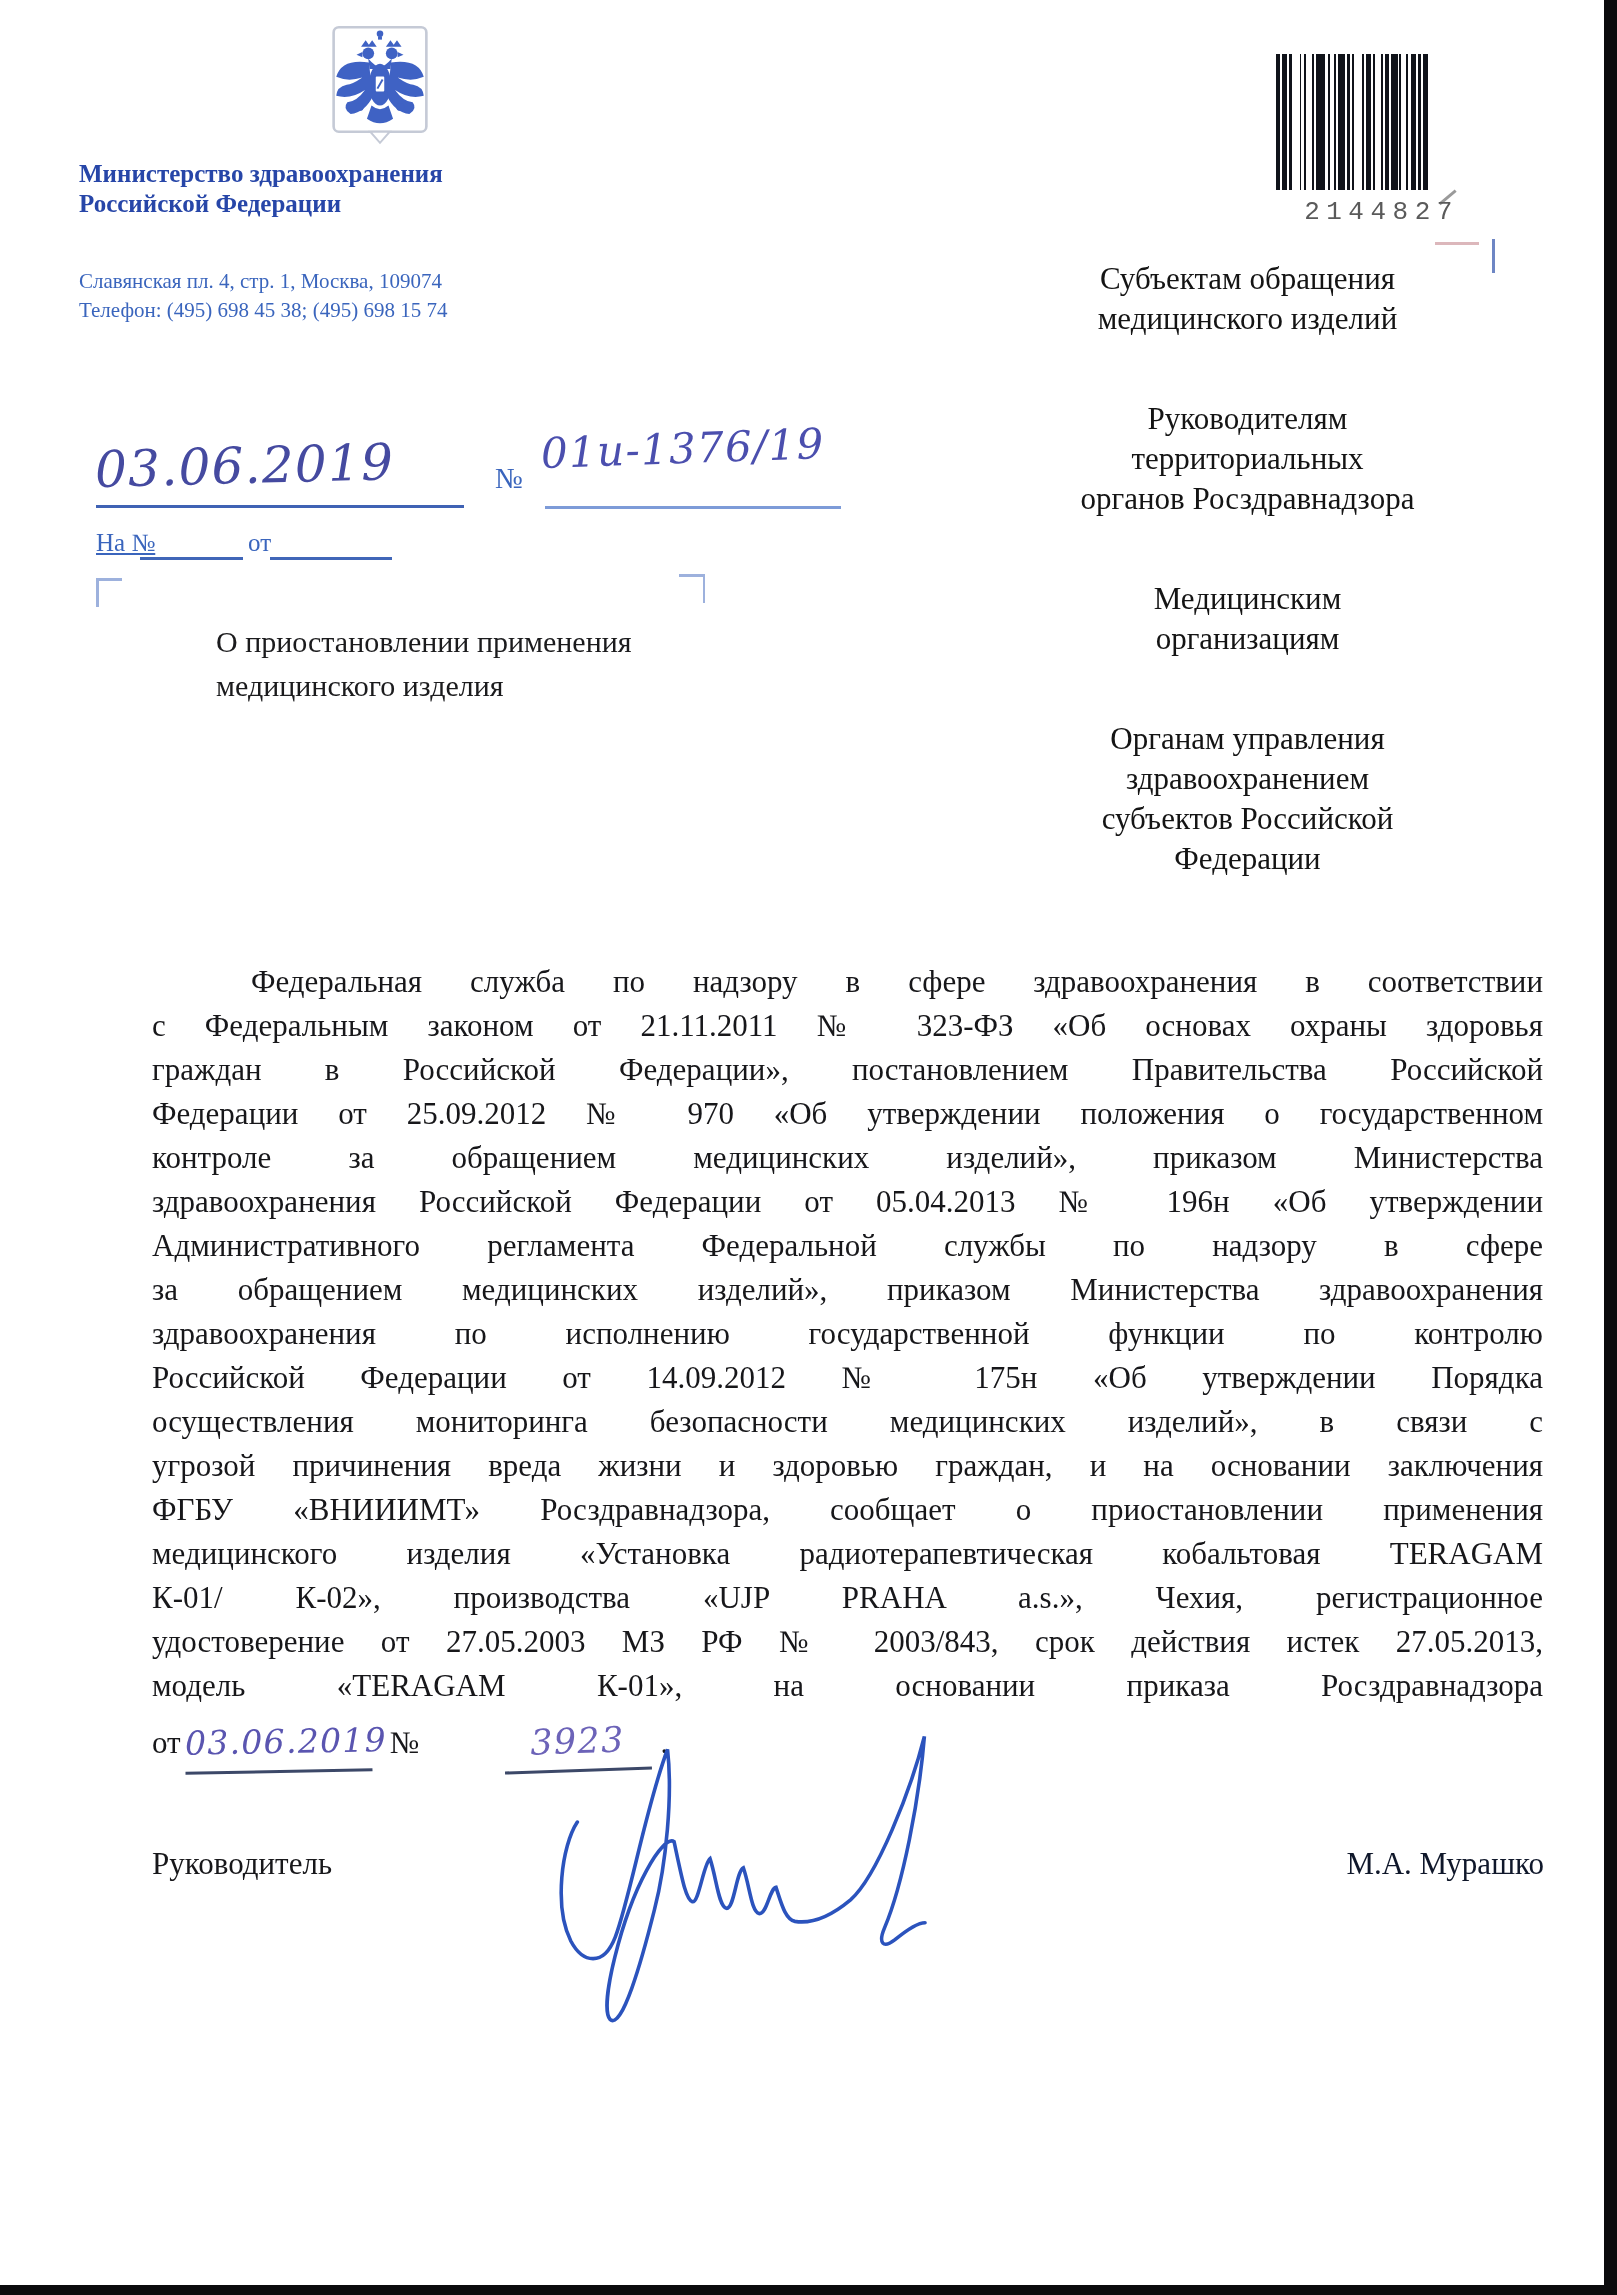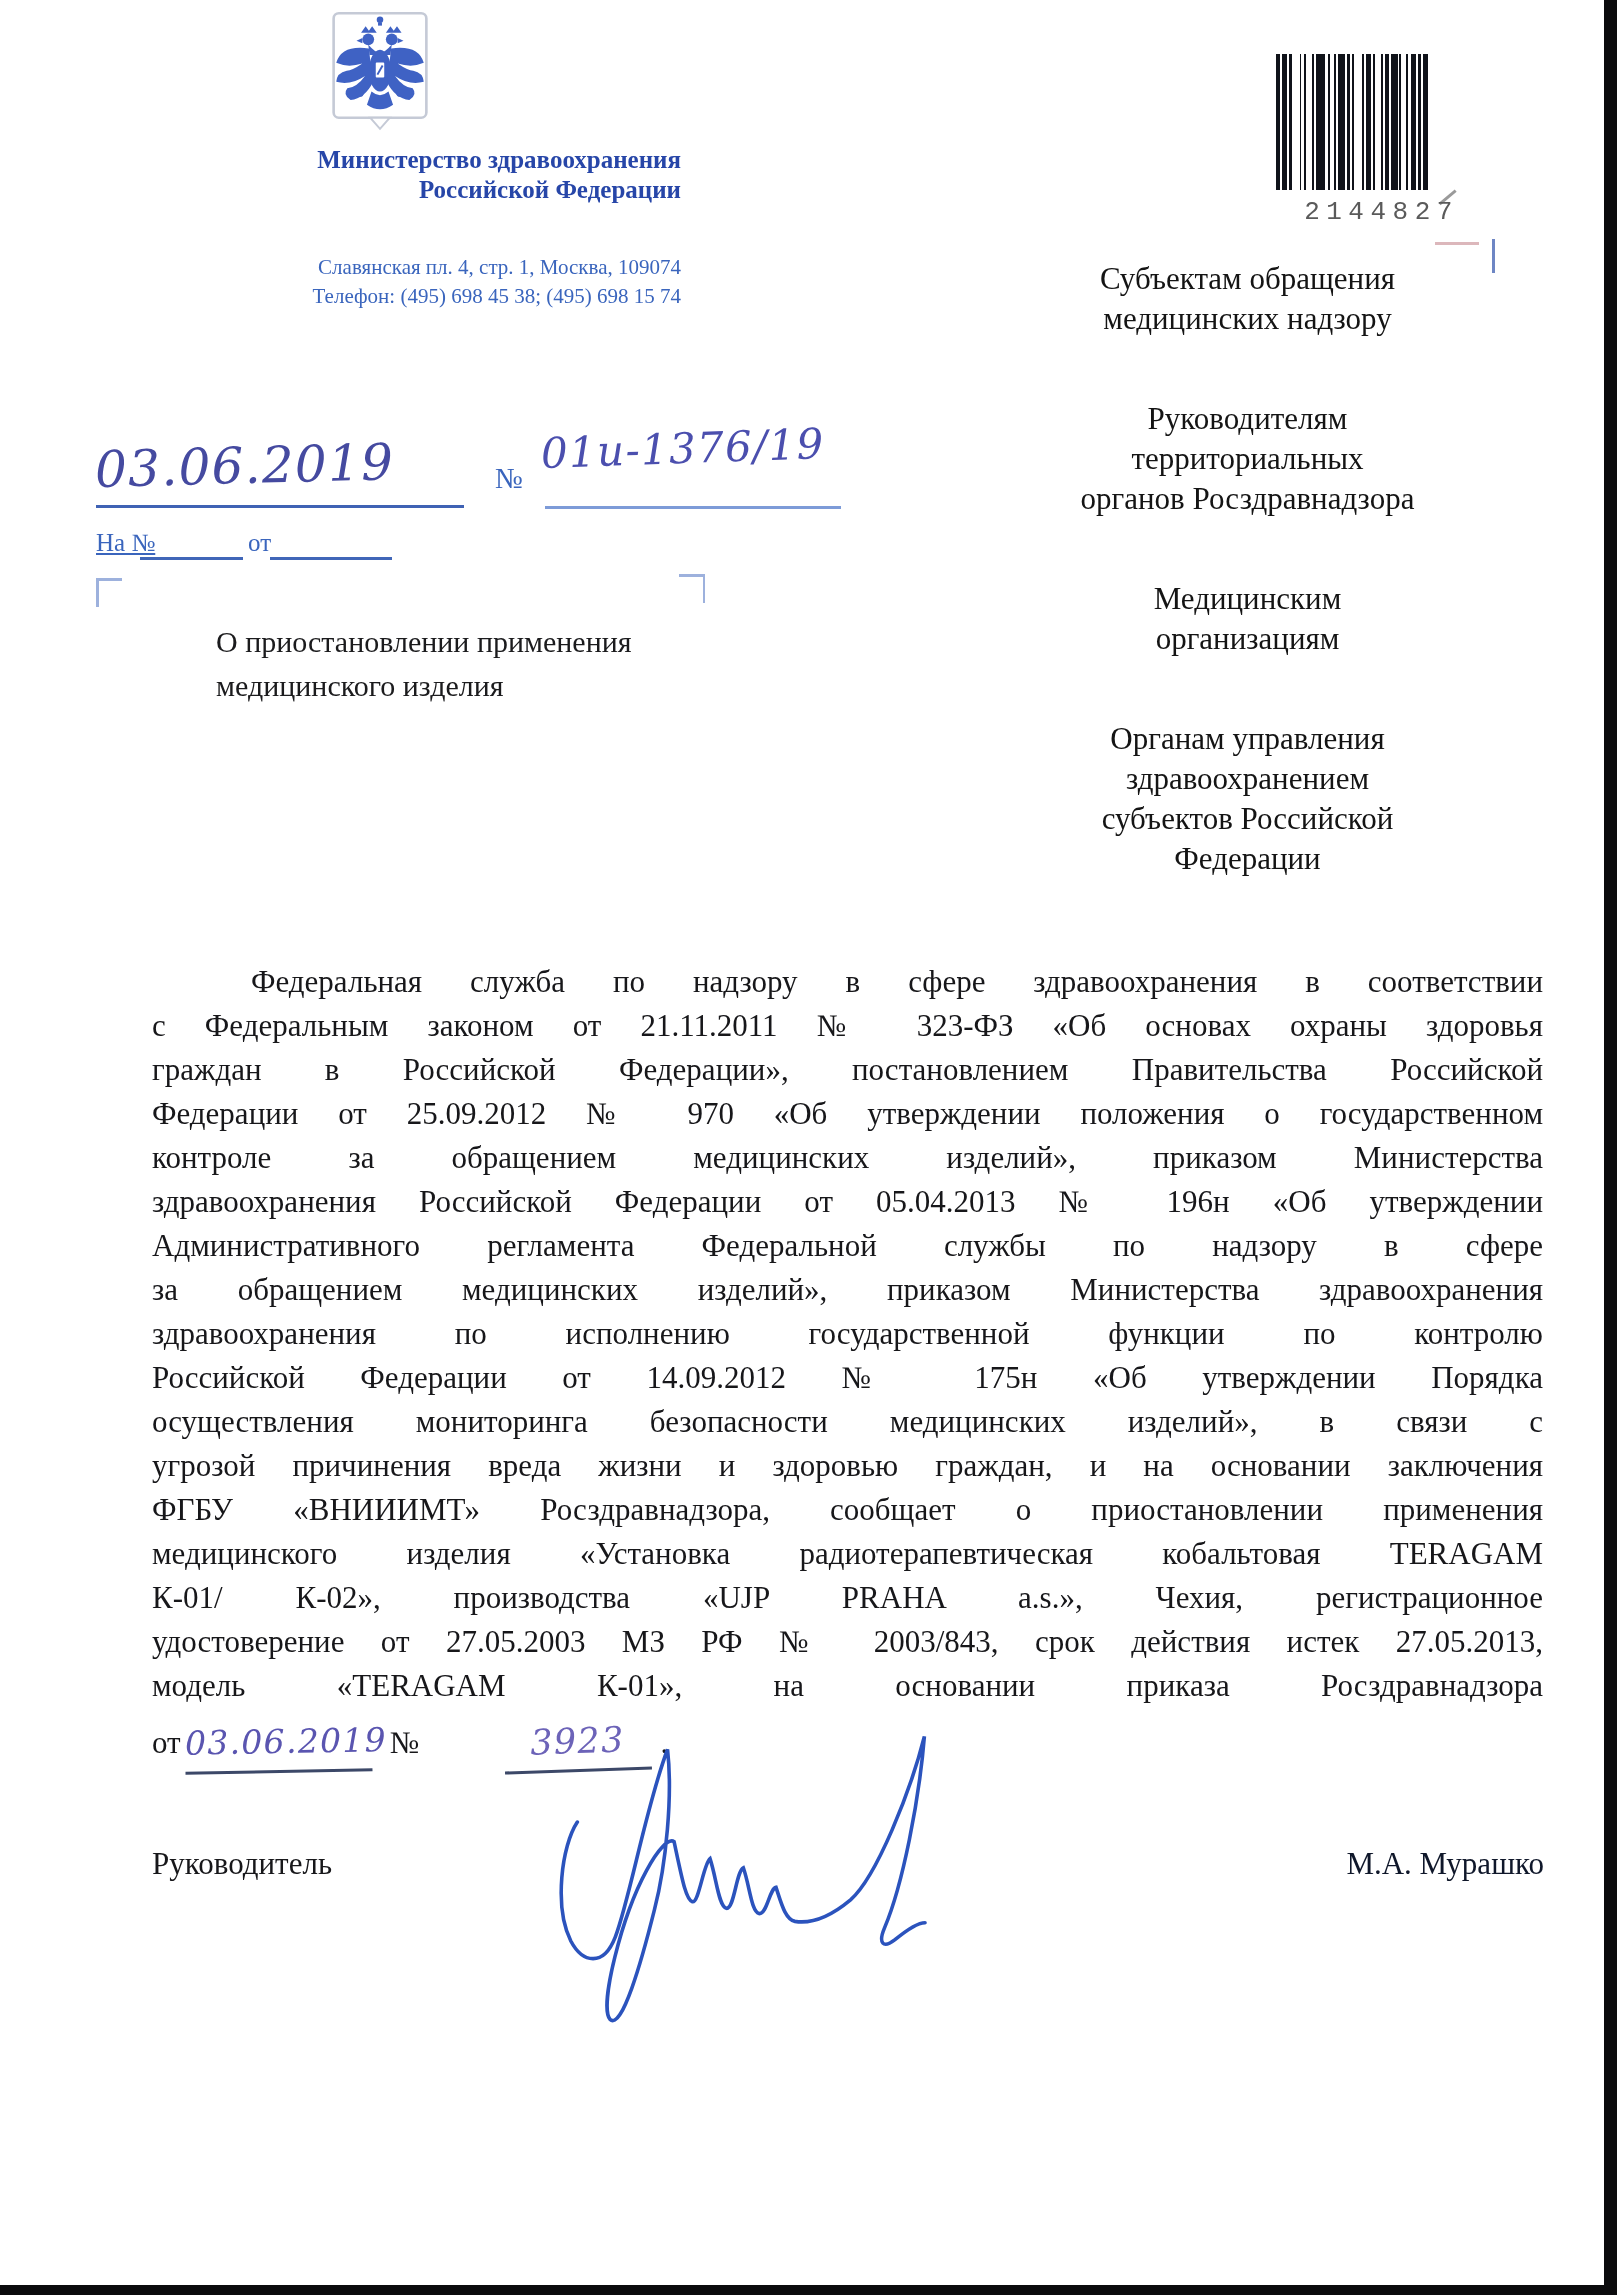--- a/index.html
+++ b/index.html
@@ -1,21 +1,21 @@
 <!DOCTYPE html>
 <html style="font-size:10.5px"><head>
 <meta charset="utf-8">
 <style>
   html,body{margin:0;padding:0;background:#e8e8e8;}
   #page{
     position:relative;width:1617px;height:2295px;background:#ffffff;
     font-family:"Liberation Serif","DejaVu Serif",serif;overflow:hidden;
   }
   
-  .letterhead{position:absolute;left:79px;top:8px;width:602px;text-align:right;}
+  .letterhead{position:absolute;left:79px;top:22px;width:602px;text-align:left;}
   .emblem{width:106px;height:128px;margin:0 auto;display:block;}
   .ministry{margin-top:9.2px;font-weight:bold;color:#2746a8;font-size:25px;line-height:30px;}
   .service{margin-top:15.7px;font-weight:bold;color:#2243a4;font-size:29px;line-height:27px;letter-spacing:0.7px;}
   .address-block{margin-top:48px;color:#3a65bd;font-size:21px;line-height:29px;}
   
   .date-row{position:absolute;left:95px;top:433px;width:824px;height:85px;}
   .hand{font-family:"DejaVu Serif",serif;font-style:italic;letter-spacing:1.3px;}
   .hw-date{position:absolute;left:0px;top:3.9px;font-size:50px;color:#454aa0;transform:rotate(-1.5deg);}
   .u1{position:absolute;left:1.3px;top:72px;width:368px;height:3.3px;background:#3f62b4;}
   .no-sign{position:absolute;left:400px;top:29px;font-size:29px;color:#3a65bd;}
@@ -184,21 +184,21 @@
         <div style="width: 2.8px; background: rgb(16, 19, 26);"></div>
         <div style="width: 1.9px; background: transparent;"></div>
         <div style="width: 4.7px; background: rgb(16, 19, 26);"></div>
       </div>
     <div class="barcode-num">2144827</div>
   </div>
 
   <div class="recipients" id="recipients">
       <div class="recip-block">
         <div>Субъектам обращения</div>
-        <div>медицинских надзору</div>
+        <div>медицинского изделий</div>
       </div>
       <div class="recip-block">
         <div>Руководителям</div>
         <div>территориальных</div>
         <div>органов Росздравнадзора</div>
       </div>
       <div class="recip-block">
         <div>Медицинским</div>
         <div>организациям</div>
       </div>

